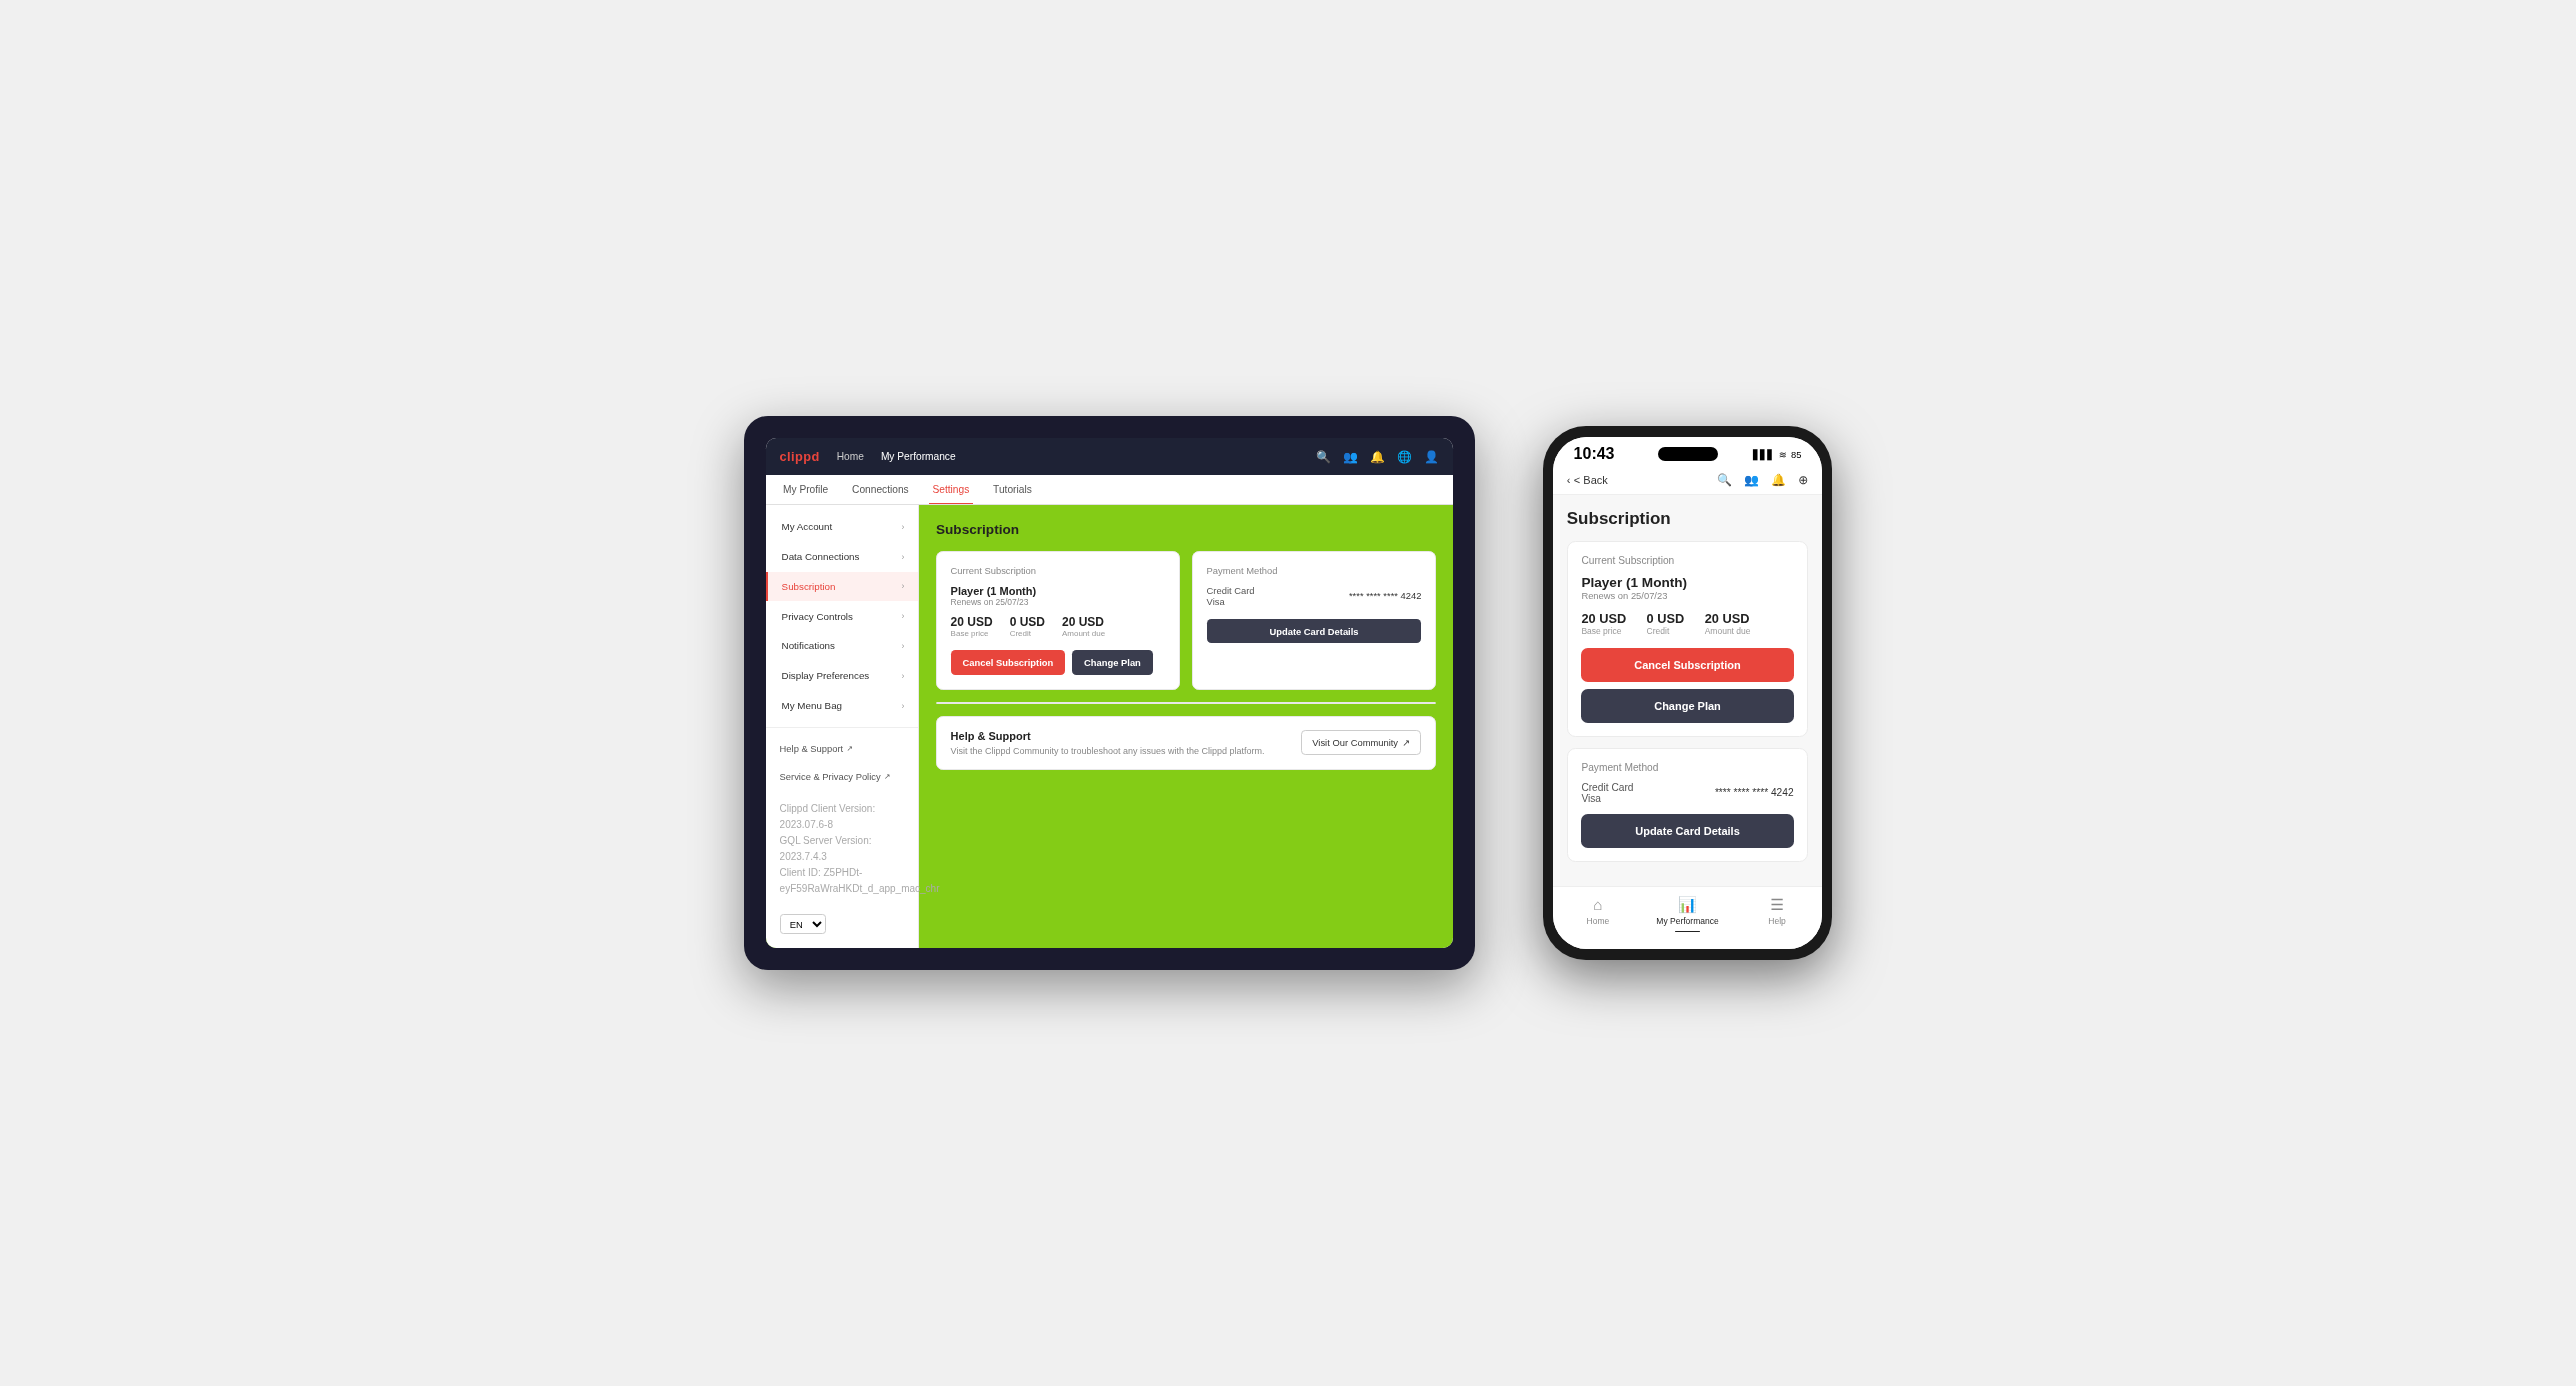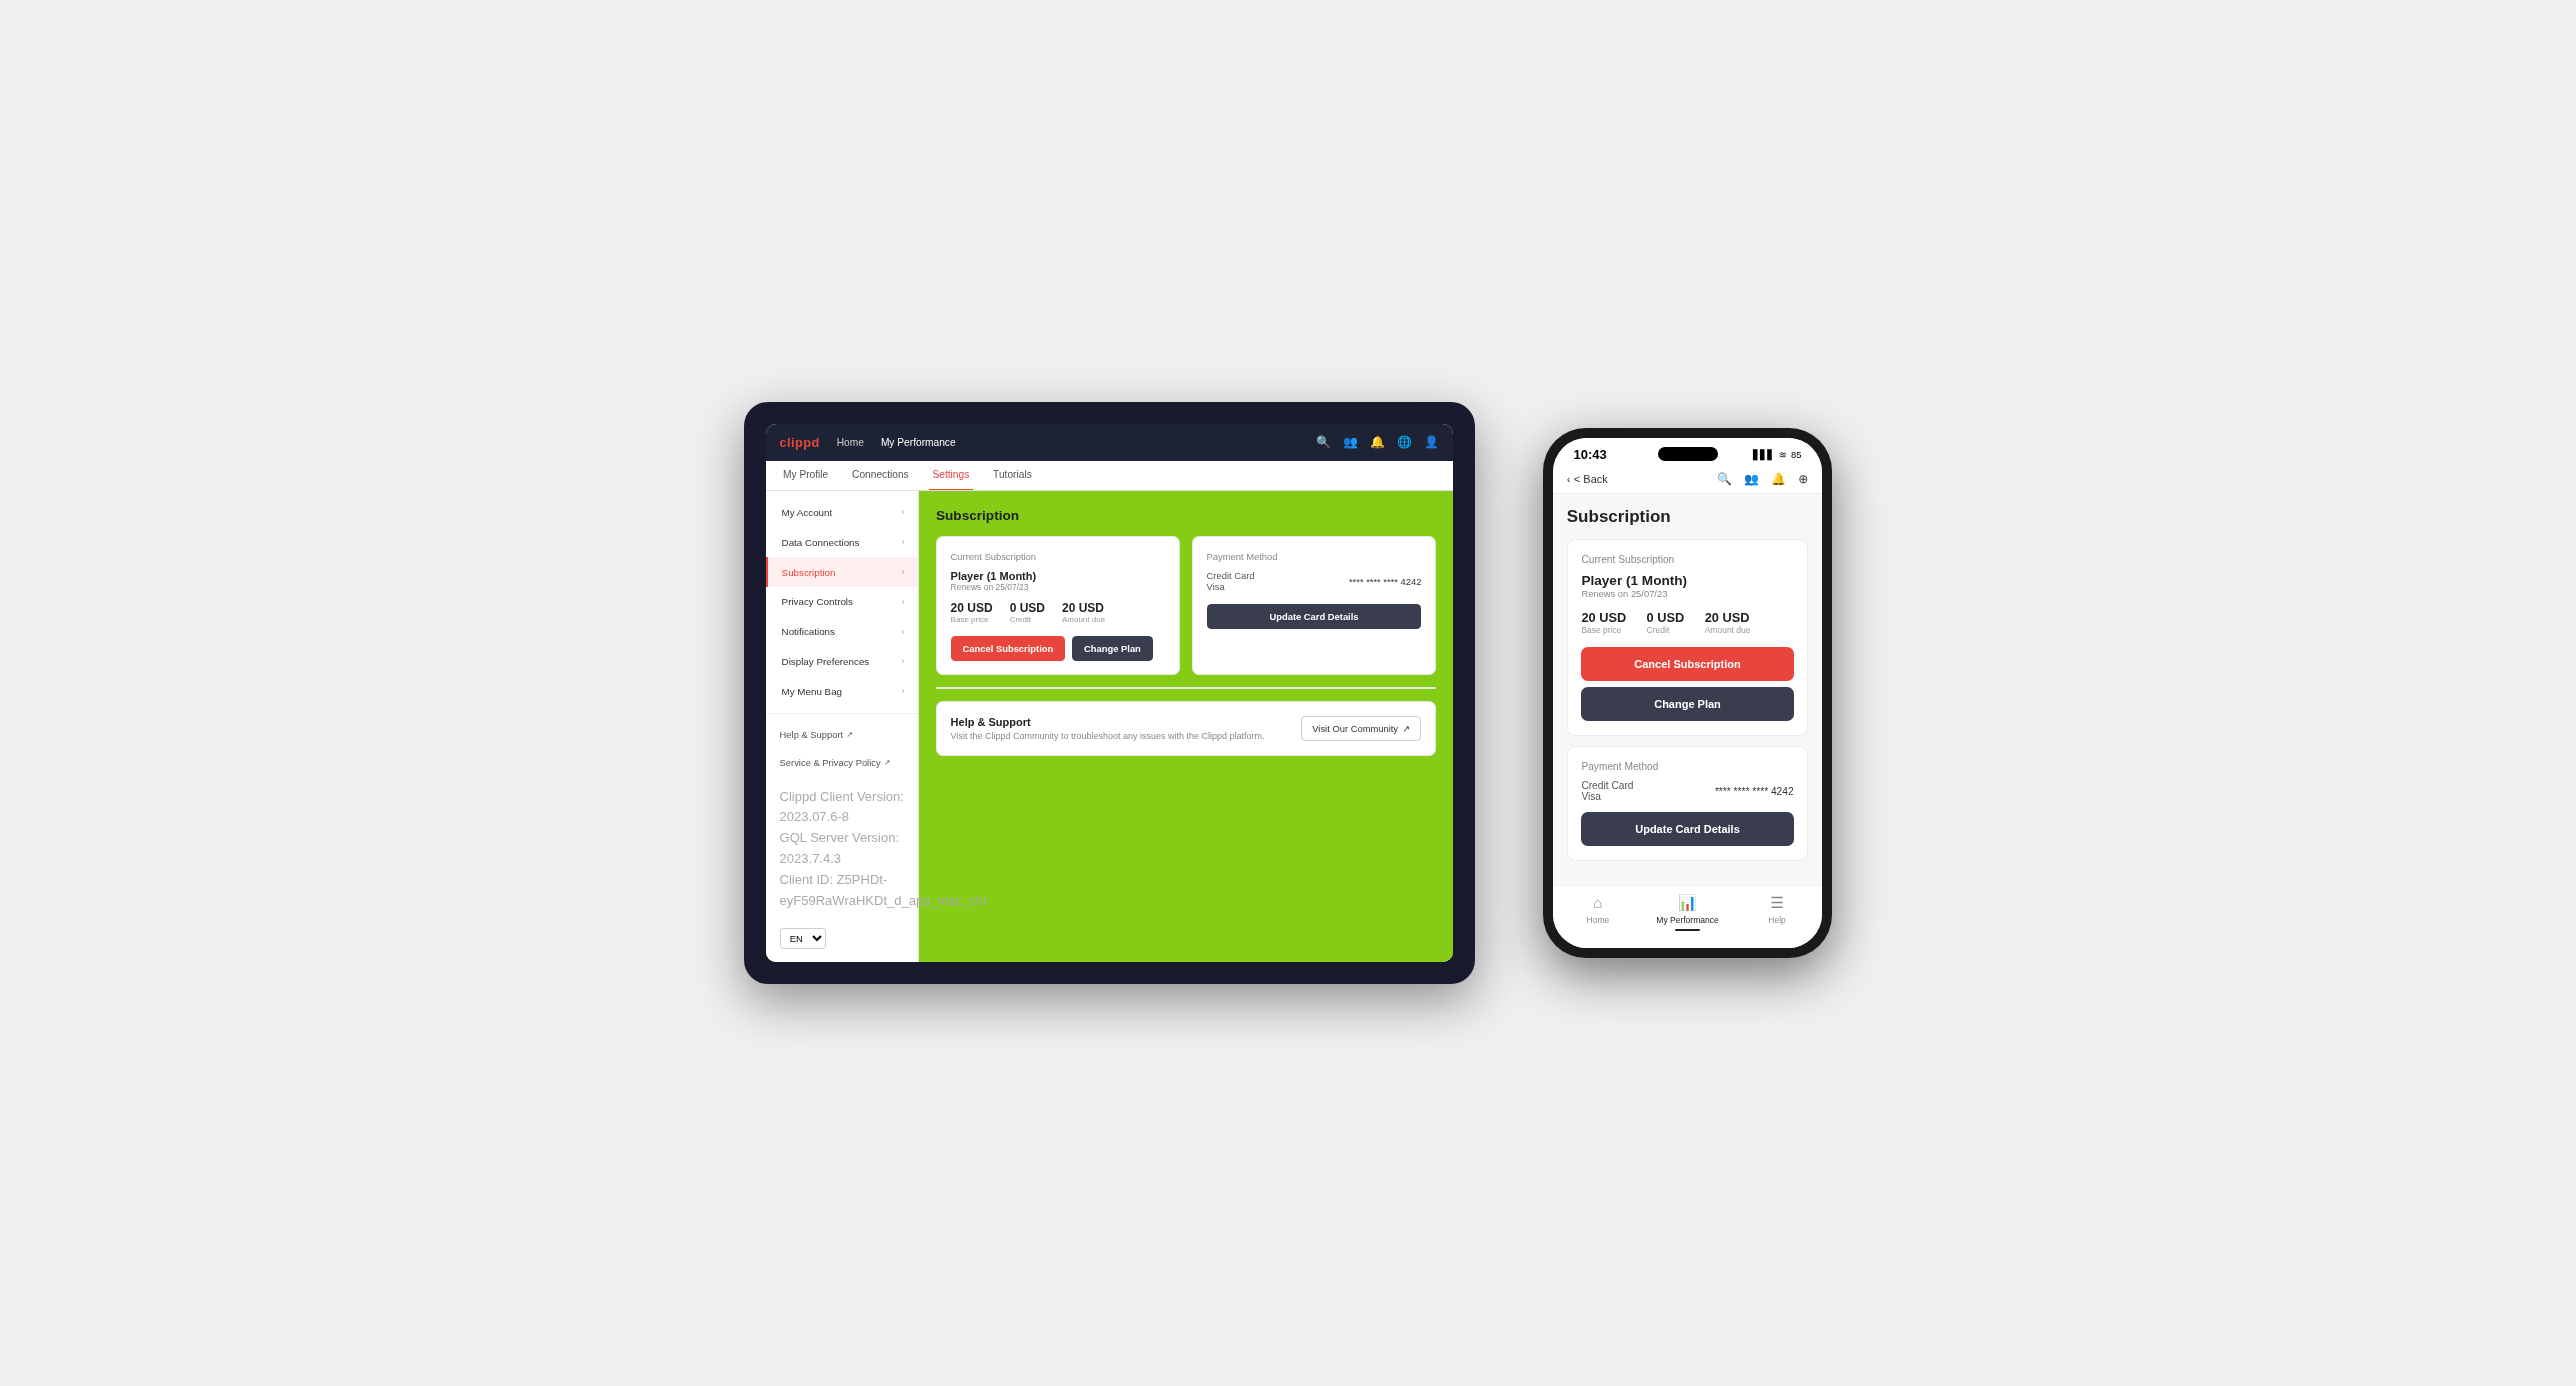--- a/index.html
+++ b/index.html
@@ -121,21 +121,21 @@
       display: flex;
       align-items: center;
       gap: 3.4px;
       padding: 8.5px 13.6px;
       font-size: 9.4px;
       color: #555;
       cursor: pointer;
     }
     .sidebar-footer {
       padding: 10.2px 13.6px;
-      font-size: 13px;
+      font-size: 10px;
       color: #aaa;
       line-height: 1.6;
     }
     .sidebar-lang {
       margin: 6.8px 13.6px;
     }
     .sidebar-lang select {
       font-size: 9.4px;
       padding: 2.6px 5.1px;
       border: 0.9px solid #ccc;
@@ -345,21 +345,21 @@
 
     
     .phone-status-bar {
       background: #fff;
       display: flex;
       justify-content: space-between;
       align-items: center;
       padding: 8.5px 20.4px 3.4px;
     }
     .status-time {
-      font-size: 13px;
+      font-size: 16px;
       font-weight: 700;
       color: #000;
     }
     .status-icons {
       display: flex;
       align-items: center;
       gap: 4.3px;
       font-size: 9.4px;
       color: #000;
     }

